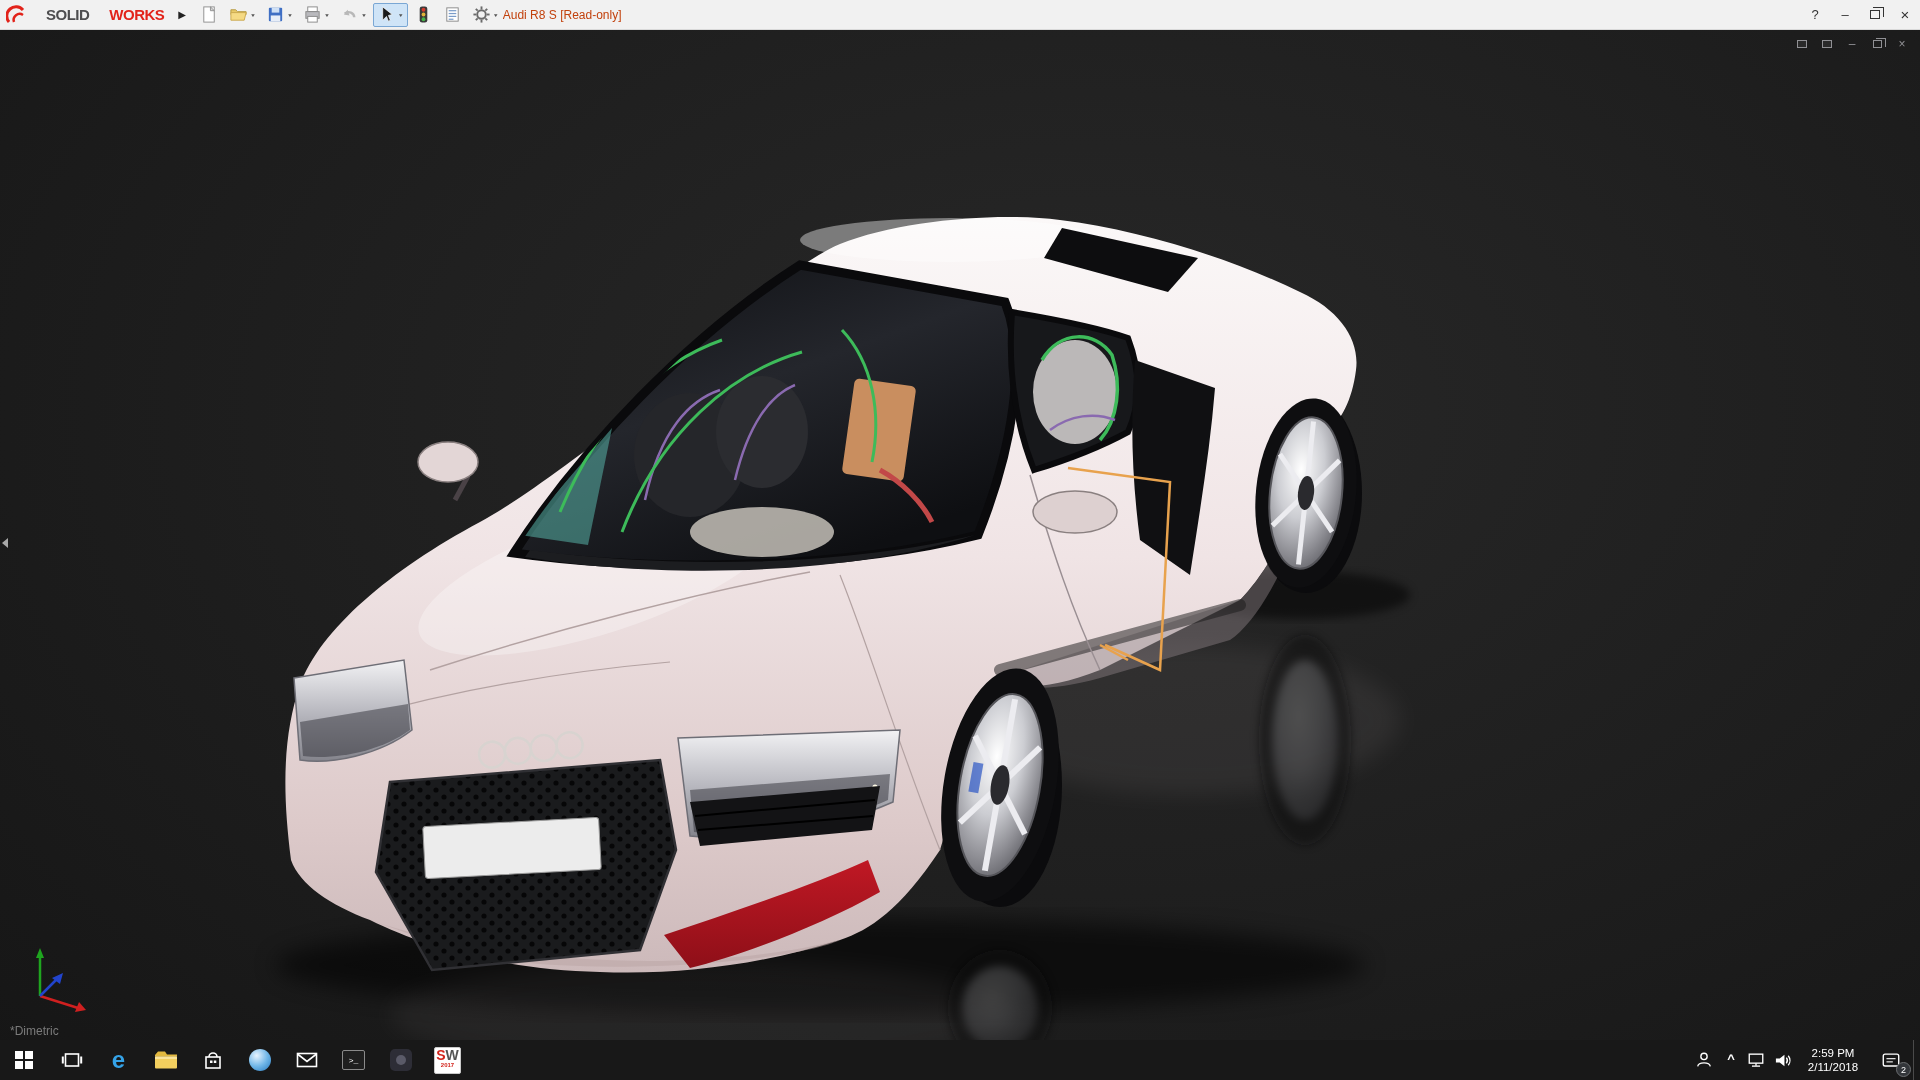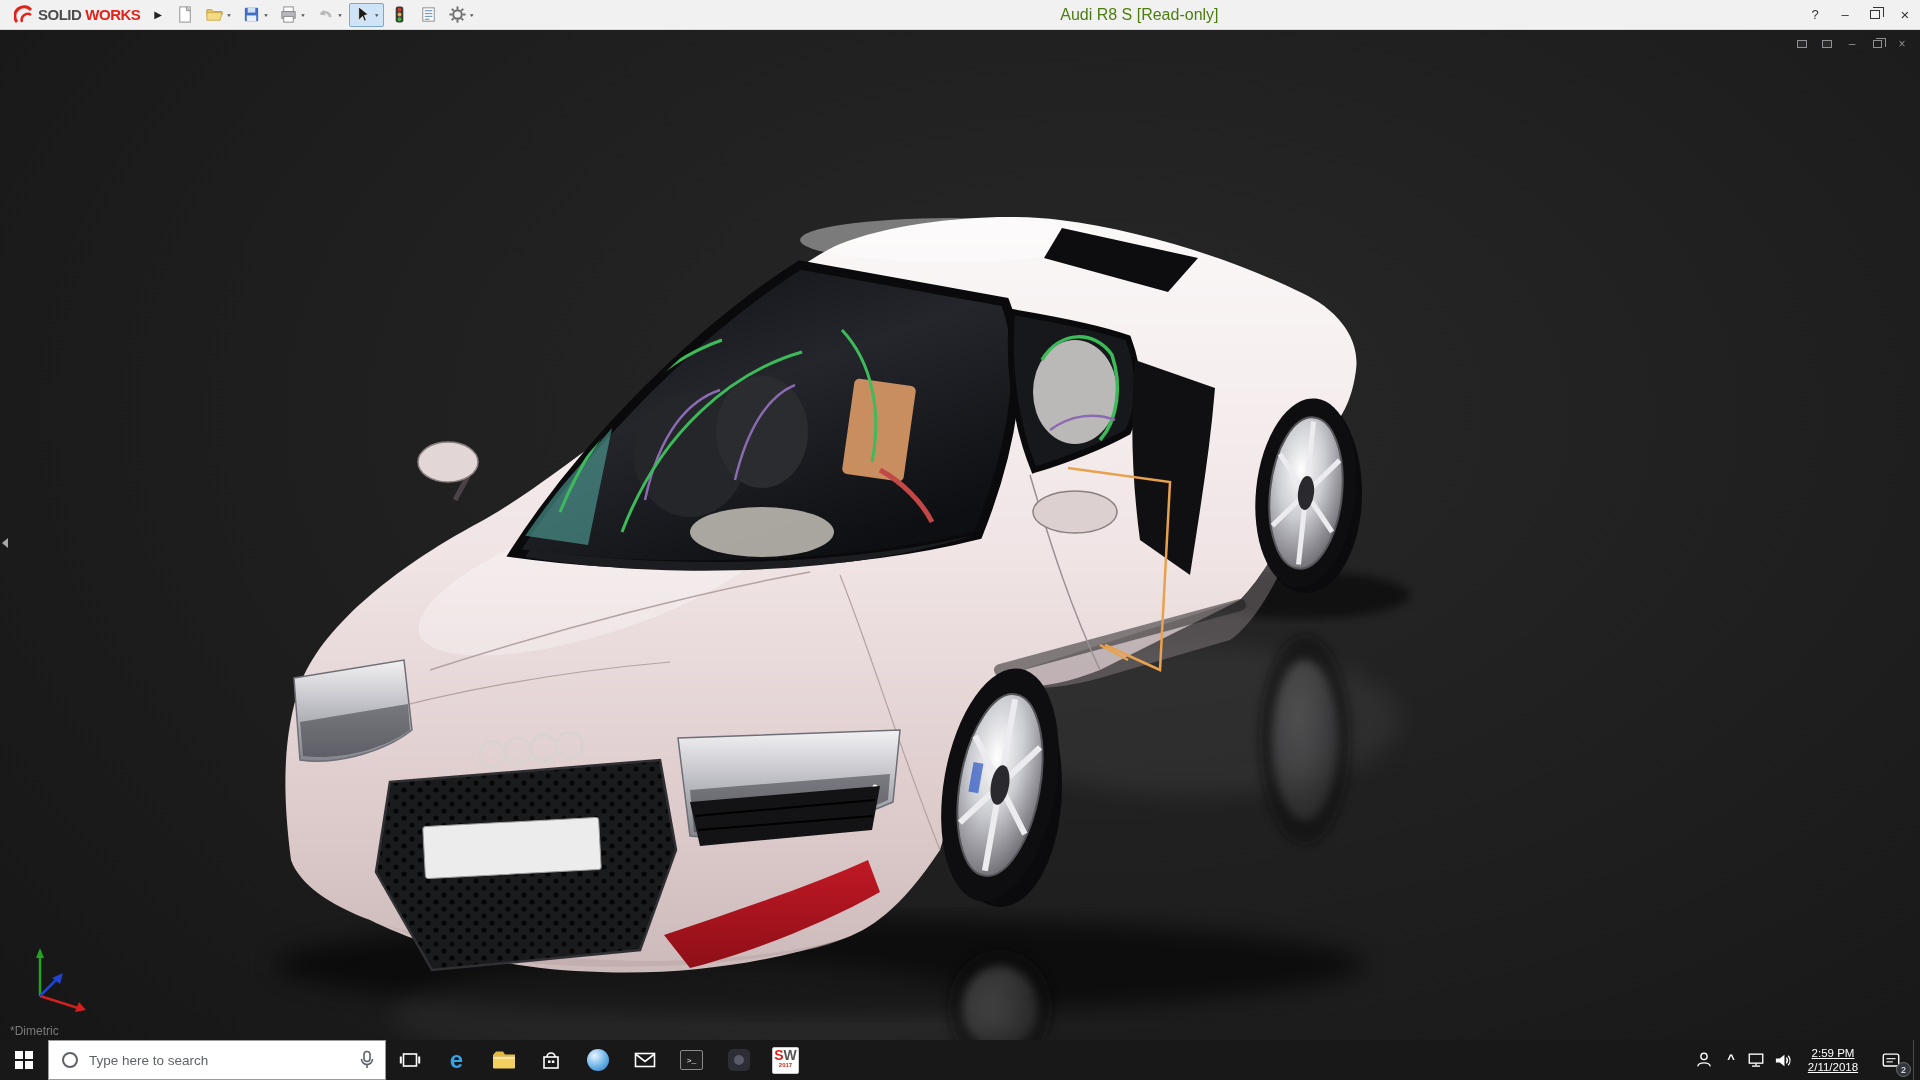--- a/index.html
+++ b/index.html
@@ -4,30 +4,30 @@
 <style>
   * { box-sizing: border-box; margin: 0; padding: 0; }
   html,body { width:1920px; height:1080px; overflow:hidden; background:#000;
               font-family:"Liberation Sans", sans-serif; }
   .screen { position:relative; width:1920px; height:1080px; }
 
   
   .titlebar { position:absolute; top:0; left:0; width:1920px; height:30px;
               background:#f1f1f1; display:flex; align-items:center; z-index:30;
               border-bottom:1px solid #d9d9d9; }
-  .brand { display:flex; align-items:center; gap:4px; padding:0 8px 0 14px; }
+  .brand { display:flex; align-items:center; gap:20px; padding:0 8px 0 6px; }
   .brand .solid { font-weight:bold; font-size:15px; color:#4d4d4f; letter-spacing:-0.5px; }
   .brand .works { font-weight:bold; font-size:15px; color:#e2231a; letter-spacing:-0.5px; }
   .expand-btn { font-size:10px; color:#222; padding:0 10px 0 6px; cursor:default; }
   .toolbar { display:flex; align-items:center; gap:2px; }
   .tb-btn { height:24px; min-width:26px; padding:2px 3px; display:flex; align-items:center;
             justify-content:center; gap:2px; border:1px solid transparent; border-radius:2px; }
   .tb-btn.active { background:#cfe4f7; border-color:#7aa7d4; }
   .dd { font-size:6px; color:#555; transform:scaleY(0.8); }
-  .tbar-title { flex:1; text-align:center; font-size:16px; color:#4d7c0f; white-space:nowrap;
+  .tbar-title { flex:1; font-size:12px; color:#c2410c; white-space:nowrap;
                 overflow:hidden; }
   .win-controls { display:flex; align-items:center; height:100%; }
   .wc-btn { width:30px; height:100%; display:flex; align-items:center; justify-content:center;
             font-size:13px; color:#333; }
   .wc-btn.close { font-size:15px; }
   .restore-glyph { position:relative; width:10px; height:9px; border:1px solid #333; }
   .restore-glyph::before { content:""; position:absolute; top:-4px; left:2px; width:10px;
             height:9px; border:1px solid #333; border-bottom:none; border-left:none; }
 
   
@@ -59,21 +59,21 @@
   .search-box .ring { margin:0 9px 0 11px; flex:none; }
   .search-input { flex:1; border:none; outline:none; font-size:13.5px; color:#222;
                   font-family:"Liberation Sans", sans-serif; background:transparent; }
   .search-input::placeholder { color:#5f6368; }
   .mic { margin:0 10px; flex:none; }
   .tb-spacer { flex:1; }
   .tray { display:flex; align-items:stretch; }
   .tray-btn { display:flex; align-items:center; justify-content:center; color:#fff; }
   .chevron { width:24px; font-size:13px; font-weight:bold; padding-bottom:4px; }
   .clock { width:72px; display:flex; flex-direction:column; align-items:center;
-           justify-content:center; color:#fff; font-size:11.5px; line-height:14px;text-decoration:underline; }
+           justify-content:center; color:#fff; font-size:11.5px; line-height:14px; }
   .action-btn { position:relative; width:44px; }
   .badge { position:absolute; right:2px; bottom:3px; width:15px; height:15px; border-radius:50%;
            background:#33363a; border:1px solid #6a6d70; color:#fff; font-size:9px;
            display:flex; align-items:center; justify-content:center; }
   .show-desktop { width:7px; border-left:1px solid #4a4a4a; }
   .cmd-ic { width:23px; height:20px; background:#1f1f1f; border:1px solid #8a8a8a; border-radius:2px;
             color:#fff; font-size:8px; font-family:"Liberation Mono", monospace;
             display:flex; align-items:center; justify-content:center; }
   .app-ic { width:22px; height:22px; border-radius:5px; background:#2d2d36;
             display:flex; align-items:center; justify-content:center; }
@@ -408,31 +408,20 @@
   <div class="taskbar">
     <div class="task-btn start-btn">
       <svg width="18" height="18" viewBox="0 0 18 18">
         <rect x="0" y="0" width="8" height="8" fill="#fff"></rect>
           <rect x="10" y="0" width="8" height="8" fill="#fff"></rect>
         <rect x="0" y="10" width="8" height="8" fill="#fff"></rect>
           <rect x="10" y="10" width="8" height="8" fill="#fff"></rect>
       </svg>
     </div>
 
-    <div class="search-box">
-      <svg class="ring" width="20" height="20" viewBox="0 0 20 20">
-        <circle cx="10" cy="10" r="7" fill="none" stroke="#5f6368" stroke-width="2"></circle>
-      </svg>
-      <input class="search-input" placeholder="Type here to search" style="">
-      <svg class="mic" width="16" height="20" viewBox="0 0 16 20">
-        <rect x="5" y="1.5" width="6" height="10" rx="3" fill="none" stroke="#5f6368" stroke-width="1.6"></rect>
-        <path d="M2.5,9 a5.5,5.5 0 0 0 11,0" fill="none" stroke="#5f6368" stroke-width="1.6"></path>
-        <line x1="8" y1="14.5" x2="8" y2="18" stroke="#5f6368" stroke-width="1.6"></line>
-      </svg>
-    </div>
 
     <div class="task-btn">
       <svg width="22" height="20" viewBox="0 0 22 20">
         <rect x="4.5" y="4" width="13" height="12" fill="none" stroke="#fff" stroke-width="1.6"></rect>
         <rect x="0.8" y="6.5" width="2" height="7" fill="#fff"></rect>
         <rect x="19.2" y="6.5" width="2" height="7" fill="#fff"></rect>
       </svg>
     </div>
     <div class="task-btn">
       <span class="edge-e">e</span>

